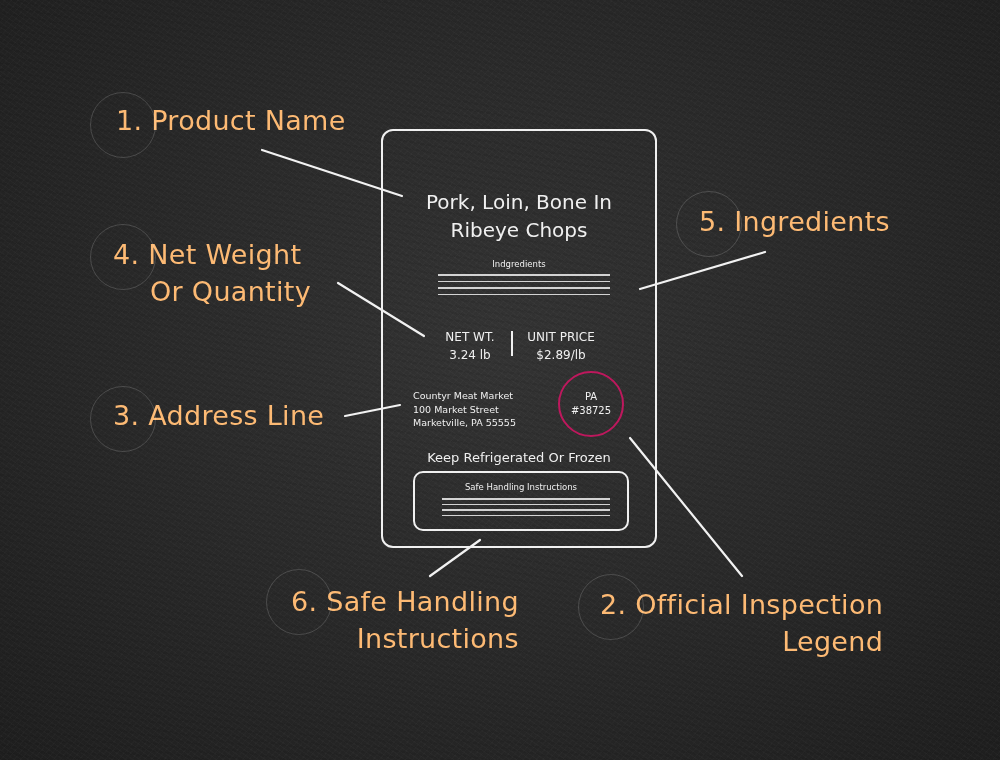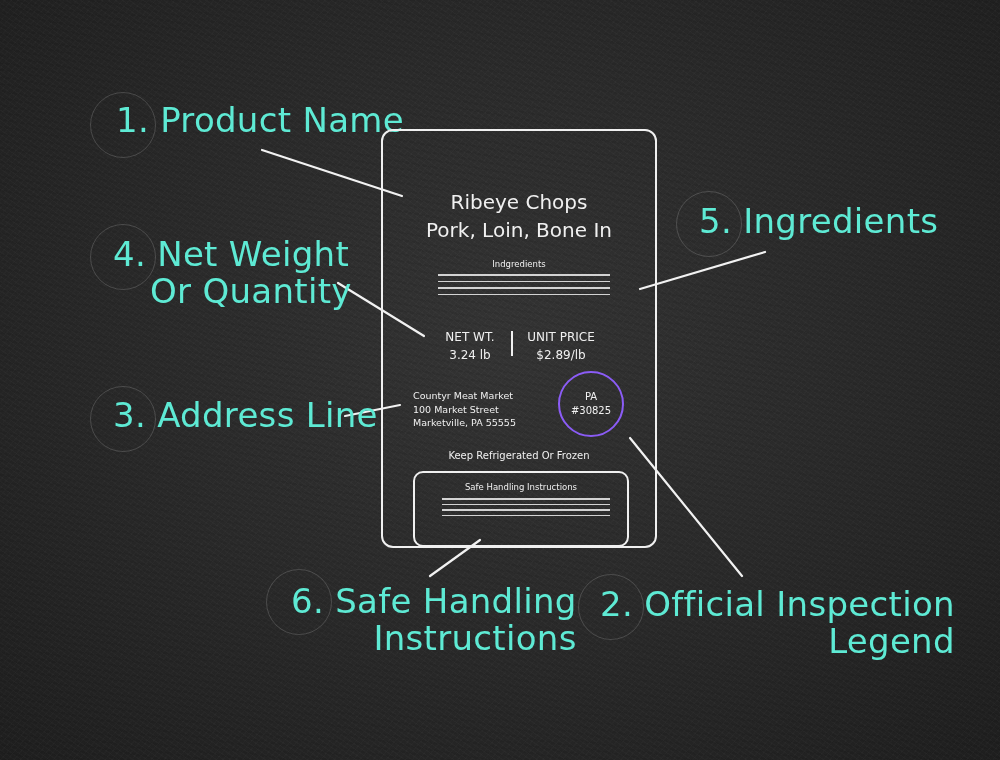--- a/index.html
+++ b/index.html
@@ -18,23 +18,23 @@
     .noise {
       position: absolute; inset: 0;
       background-image:
         repeating-linear-gradient(35deg, rgba(255,255,255,0.018) 0 1px, transparent 1px 4px),
         repeating-linear-gradient(-50deg, rgba(255,255,255,0.015) 0 1px, transparent 1px 5px),
         repeating-linear-gradient(10deg, rgba(0,0,0,0.06) 0 2px, transparent 2px 7px);
     }
     svg.lines { position: absolute; left: 0; top: 0; }
     .callout {
       position: absolute;
-      font-size: 34px;
+      font-size: 27px;
       line-height: 37px;
-      color: #5eead4;
+      color: #fdba74;
       white-space: nowrap;
       letter-spacing: 0.3px;
     }
     .callout .ring {
       position: absolute;
       width: 64px; height: 64px;
       border: 1.5px solid rgba(255,255,255,0.16);
       border-radius: 50%;
     }
     .callout .line2 { display: block; text-align: right; }
@@ -52,27 +52,27 @@
     .ingredients-title { left: 0; right: 0; top: 128px; font-size: 8.5px; }
     .rule-block { position: absolute; }
     .rule-block div { height: 1.5px; background: rgba(240,240,240,0.85); margin-bottom: 5px; }
     .ingr-rules { left: 55px; width: 172px; top: 143px; }
     .netwt { left: 52px; top: 197px; width: 70px; font-size: 12px; line-height: 18px; }
     .divider { position: absolute; left: 128px; top: 200px; width: 1.5px; height: 25px; background: #f0f0f0; }
     .unitprice { left: 136px; top: 197px; width: 84px; font-size: 12px; line-height: 18px; }
     .address { left: 30px; top: 258px; font-size: 9.5px; line-height: 13.5px; text-align: left; }
     .seal {
       position: absolute; left: 175px; top: 240px; width: 62px; height: 62px;
-      border: 2px solid #8b5cf6; border-radius: 50%;
+      border: 2px solid #be185d; border-radius: 50%;
       display: flex; flex-direction: column; align-items: center; justify-content: center;
       font-size: 10px; line-height: 14px;
     }
-    .keep { left: 0; right: 0; top: 319px; font-size: 10px; }
+    .keep { left: 0; right: 0; top: 319px; font-size: 13px; }
     .safe-box {
-      position: absolute; left: 30px; top: 340px; width: 216px; height: 76px;
+      position: absolute; left: 30px; top: 340px; width: 216px; height: 60px;
       border: 2px solid #f0f0f0; border-radius: 10px; box-sizing: border-box;
     }
     .safe-title { left: 0; right: 0; top: 9px; font-size: 8.5px; }
     .safe-rules { left: 27px; width: 168px; top: 25px; }
     .safe-rules div { margin-bottom: 4px; }
   </style>
 </head>
 <body>
 
 <div class="board"></div>
@@ -117,22 +117,22 @@
 </div>
 
 <div class="callout" style="left:600px; top:586px;">
   <span class="ring" style="left:-22px; top:-12px;"></span>
   <span>2. Official Inspection</span>
   <span class="line2" style="padding-left:36px;">Legend</span>
 </div>
 
 <div class="label-card">
   <div class="card-text product-name">
+    <div>Pork, Loin, Bone In</div>
     <div>Ribeye Chops</div>
-    <div>Pork, Loin, Bone In</div>
   </div>
   <div class="card-text ingredients-title">Indgredients</div>
   <div class="rule-block ingr-rules">
     <div></div>
       <div></div>
       <div></div>
       <div></div>
   </div>
 
   <div class="card-text netwt">
@@ -146,21 +146,21 @@
   </div>
 
   <div class="card-text address">
     <div>Countyr Meat Market</div>
     <div>100 Market Street</div>
     <div>Marketville, PA 55555</div>
   </div>
 
   <div class="seal">
     <div>PA</div>
-    <div>#30825</div>
+    <div>#38725</div>
   </div>
 
   <div class="card-text keep">Keep Refrigerated Or Frozen</div>
 
   <div class="safe-box">
     <div class="card-text safe-title">Safe Handling Instructions</div>
     <div class="rule-block safe-rules">
       <div></div>
         <div></div>
         <div></div>

